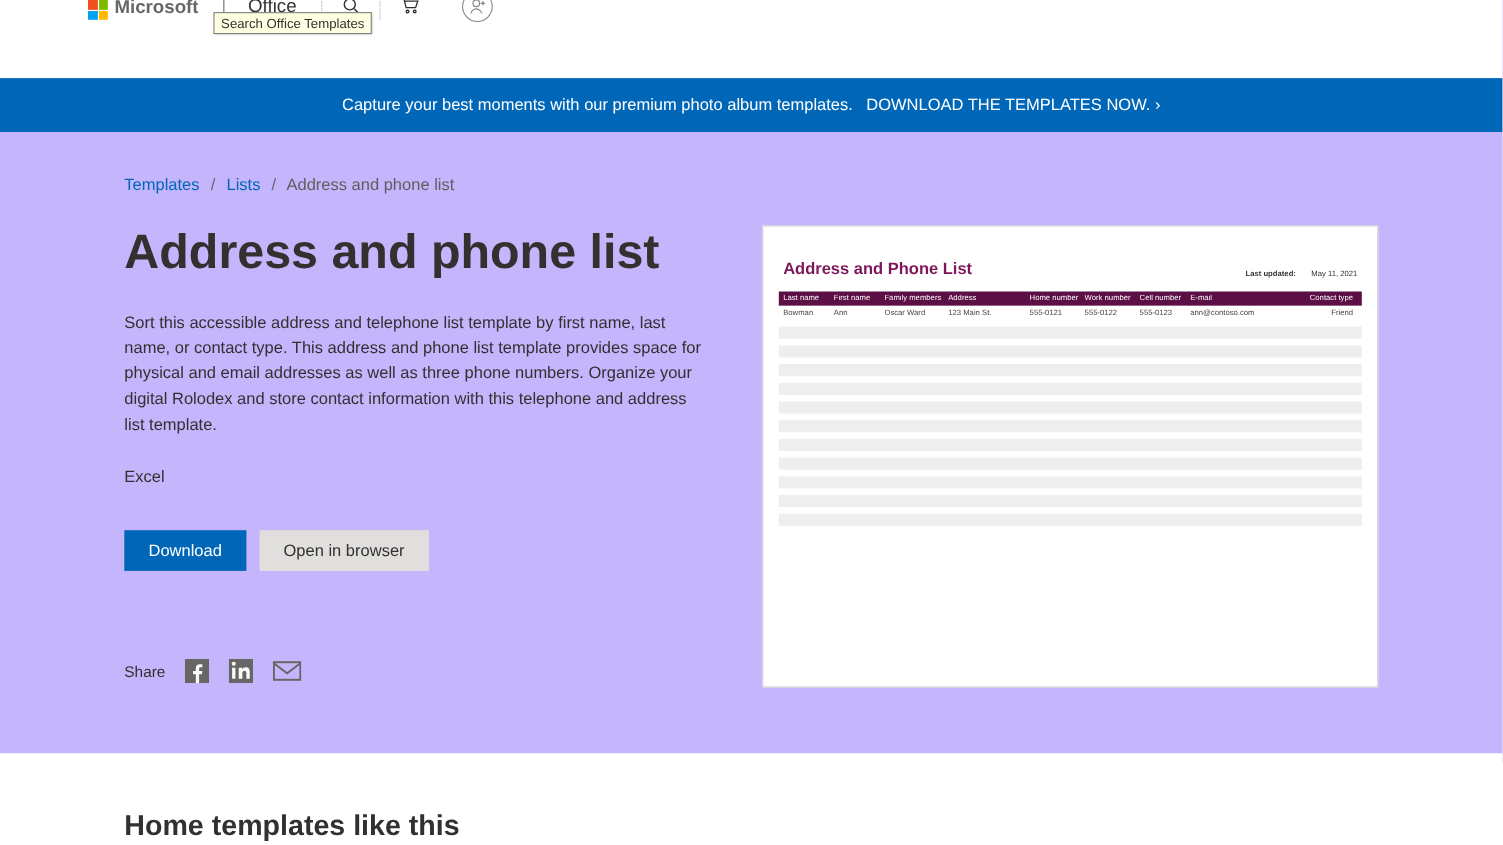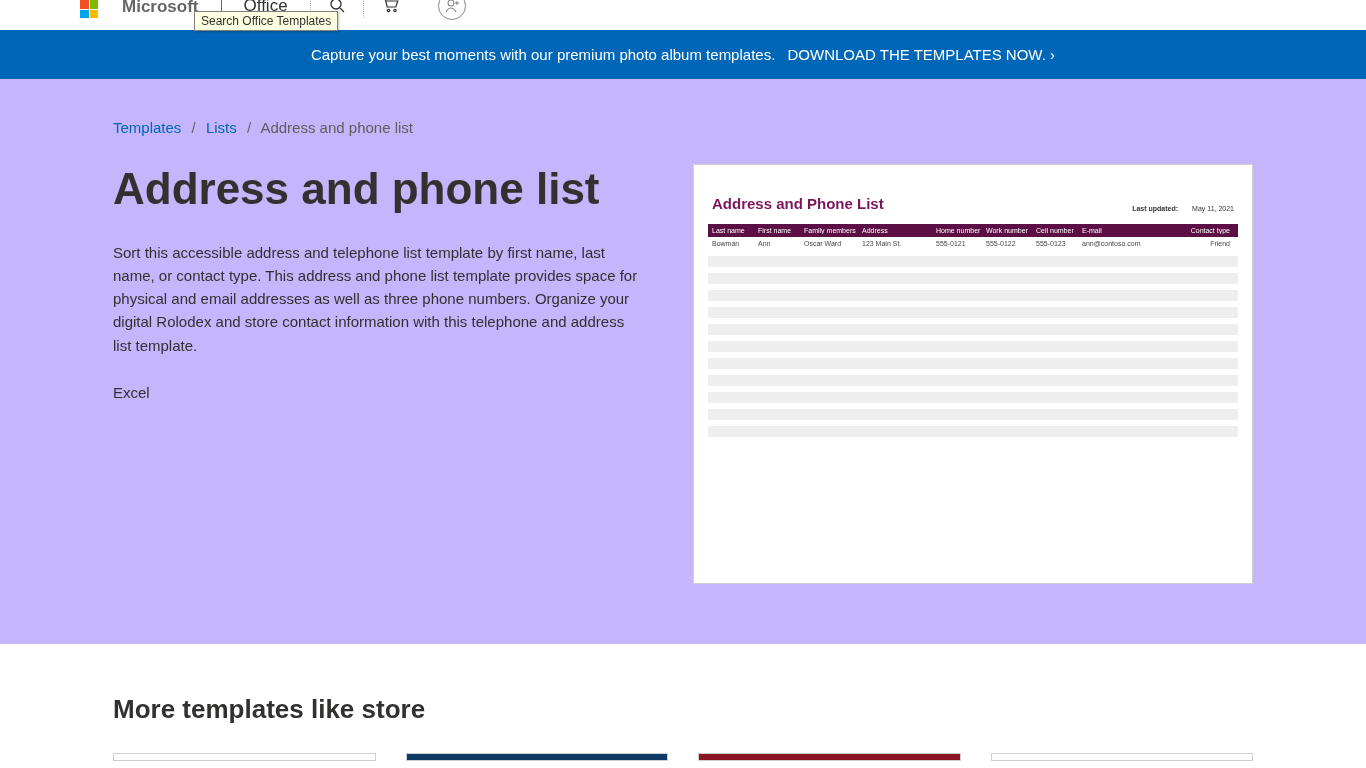--- a/index.html
+++ b/index.html
@@ -1,32 +1,32 @@
 <!DOCTYPE html>
 <html><head>
 <meta charset="utf-8">
 <style>
   * { box-sizing: border-box; margin: 0; padding: 0; }
   body { font-family: "Segoe UI", Arial, sans-serif; color: #323130; background: #fff; font-size: 14px; }
   .header { height: 30px; display: flex; align-items: flex-start; padding-left: 80px; gap: 8px; position: relative; }
-  .ms-logo { display:flex; align-items:center; gap:24px; padding-top:0; }
+  .ms-logo { display:flex; align-items:center; gap:6px; padding-top:0; }
   .ms-sq { width:18px; height:18px; display:grid; grid-template-columns:1fr 1fr; grid-template-rows:1fr 1fr; gap:1px;}
   .ms-sq div:nth-child(1){background:#f25022;}
   .ms-sq div:nth-child(2){background:#7fba00;}
   .ms-sq div:nth-child(3){background:#00a4ef;}
   .ms-sq div:nth-child(4){background:#ffb900;}
   .ms-text { font-size:17px; font-weight:600; color:#666; margin-top:-4px;}
   .vdiv { width:1px; height:20px; background:#666; margin:0 14px; margin-top:-2px;}
   .office-label { font-size:17px; color:#323130; margin-top:-4px; padding-right:14px;}
   .vdiv2 { width:0; height:22px; border-left:1px dotted #aaa; margin-top:-4px;}
   .search-btn { padding:0 10px; margin-top:-3px;}
   .cart { padding:0 10px; margin-top:-3px; }
   .avatar { width:28px; height:28px; border:1px solid #888; border-radius:50%; display:flex; align-items:center; justify-content:center; margin-left:20px; margin-top:-8px;}
   .tooltip { position:absolute; left:194px; top:11px; background:#ffffe1; border:1px solid #808080; padding:2px 6px; font-size:12px; box-shadow:1px 1px 2px rgba(0,0,0,.25);}
-  .banner { background:#0067b8; color:#fff; text-align:center; padding:16px 0; font-size:15px;}
+  .banner { background:#0067b8; color:#fff; text-align:center; padding:16px 0; font-size:15px;margin-top:41px;}
   .banner a { color:#fff; text-decoration:none; margin-left:8px;}
   .page { background:#c4b5fd; padding:40px 0 60px 0;}
   .container { width:1160px; margin:0 auto; padding:0 10px;}
   .breadcrumb { font-size:15px; margin-bottom:28px;}
   .breadcrumb a { color:#0067b8; text-decoration:none;}
   .breadcrumb .sep { color:#666; margin:0 6px;}
   .breadcrumb .current { color:#605e5c;}
   .layout { display:flex; gap:50px;}
   .left { flex:0 0 530px;}
   .right { flex:1;}
@@ -116,20 +116,47 @@
       <a href="#">Lists</a>
       <span class="sep">/</span>
       <span class="current">Address and phone list</span>
     </div>
 
     <div class="layout">
       <div class="left">
         <h1>Address and phone list</h1>
         <p class="desc">Sort this accessible address and telephone list template by first name, last name, or contact type. This address and phone list template provides space for physical and email addresses as well as three phone numbers. Organize your digital Rolodex and store contact information with this telephone and address list template.</p>
         <p class="app">Excel</p>
+        <div class="buttons">
+          <button class="btn-primary">Download</button>
+          <button class="btn-secondary">Open in browser</button>
+        </div>
+        <div class="share-row">
+          <span class="share-label">Share</span>
+          <span class="share-icon">
+            <svg width="22" height="22" viewBox="0 0 22 22" fill="#666">
+                <rect x="0" y="0" width="22" height="22" fill="#666"></rect>
+                <path d="M13 22v-8h2.5l.5-3H13V9c0-1 .3-1.5 1.6-1.5H16V5c-.3 0-1.3-.1-2.4-.1-2.4 0-3.6 1.4-3.6 3.8V11H7.5v3H10v8h3z" fill="#faf9f8"></path>
+              </svg>
+          </span>
+          <span class="share-icon">
+            <svg width="22" height="22" viewBox="0 0 22 22" fill="#666">
+                <rect x="0" y="0" width="22" height="22" fill="#666"></rect>
+                <rect x="3" y="8" width="3" height="10" fill="#faf9f8"></rect>
+                <circle cx="4.5" cy="4.5" r="1.8" fill="#faf9f8"></circle>
+                <path d="M9 8h3v1.5c.6-1 1.8-1.8 3.3-1.8 2.8 0 3.7 1.8 3.7 4.4V18h-3v-5c0-1.3-.3-2.3-1.7-2.3-1.3 0-2 1-2 2.3v5H9V8z" fill="#faf9f8"></path>
+              </svg>
+          </span>
+          <span class="share-icon">
+            <svg width="26" height="20" viewBox="0 0 26 20" fill="none" stroke="#666" stroke-width="1.8">
+                <rect x="1" y="2" width="24" height="16"></rect>
+                <path d="M1 3l12 9 12-9"></path>
+              </svg>
+          </span>
+        </div>
       </div>
 
       <div class="right">
         <div class="preview">
           <div class="pv-head">
             <div class="pv-title">Address and Phone List</div>
             <div class="pv-date">
               <span class="lbl">Last updated:</span><span>May 11, 2021</span>
             </div>
           </div>
@@ -166,20 +193,20 @@
           <div class="pv-row blank"></div>
           <div class="pv-row blank"></div>
           <div class="pv-row blank"></div>
         </div>
       </div>
     </div>
   </div>
 </div>
 
 <div class="more-section">
-  <h2>More templates like store</h2>
+  <h2>Home templates like this</h2>
   <div class="thumbs">
     <div class="thumb t1"></div>
     <div class="thumb t2"></div>
     <div class="thumb t3"></div>
     <div class="thumb t4"></div>
   </div>
 </div>
 
 </body></html>

